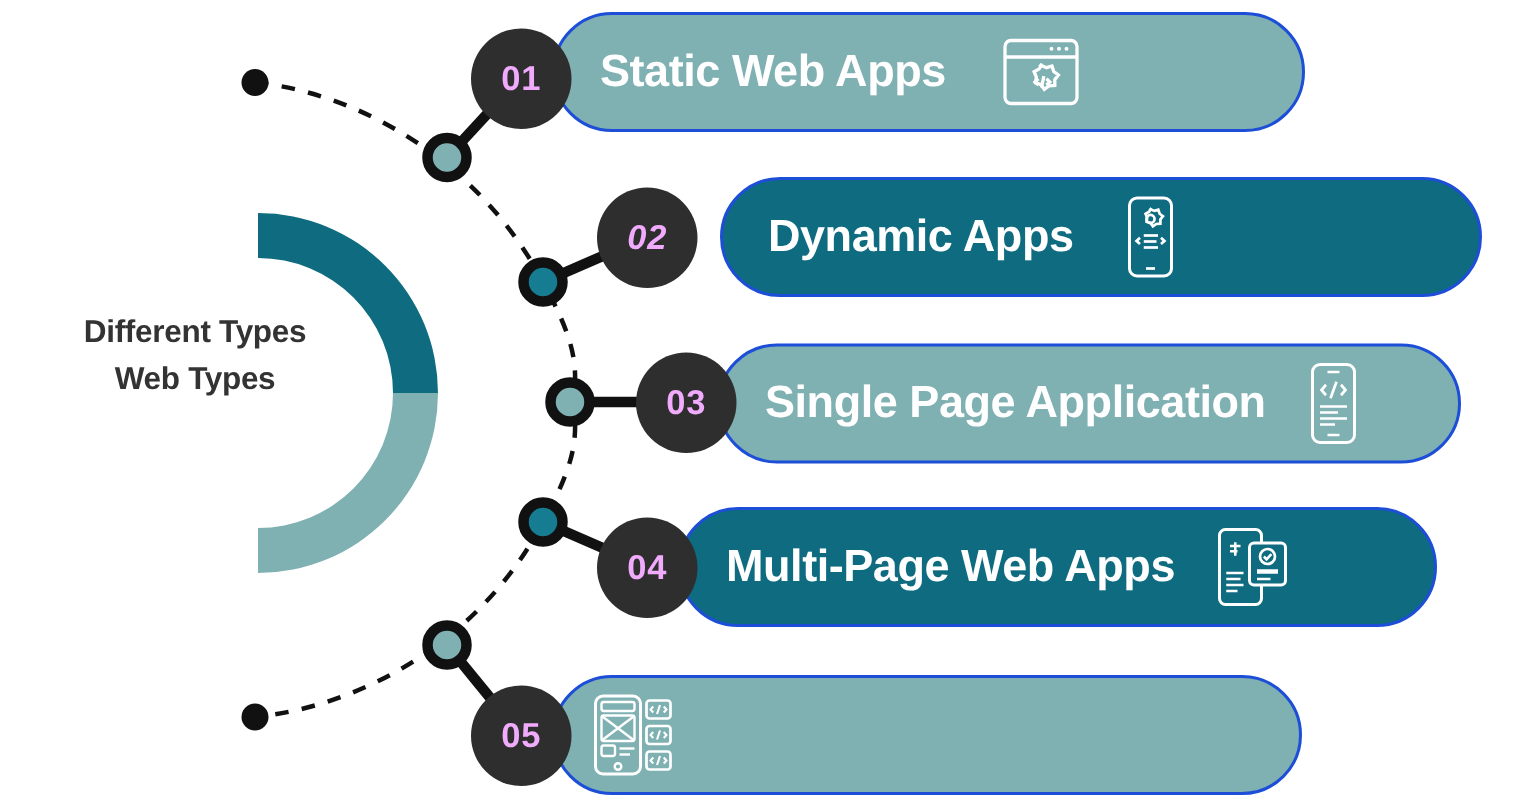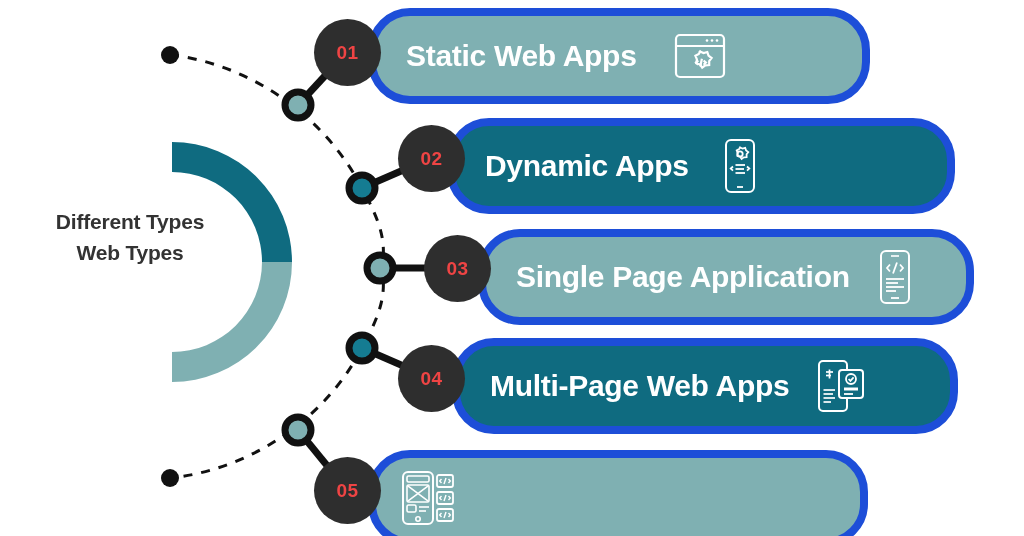--- a/index.html
+++ b/index.html
@@ -15,38 +15,38 @@
   }
   .center-label .ln{display:block;white-space:nowrap;}
 
   
   .layer{position:absolute;left:0;top:0;width:1024px;height:536px;}
   .layer.behind{z-index:1;}
 
   
   .row{position:absolute;z-index:3;}
   .pill{
-    position:absolute;left:0;top:0;height:96px;
-    border:8px solid #1d4ed8;border-radius:42px;
+    position:absolute;left:0;top:0;height:80px;
+    border:2px solid #1d4ed8;border-radius:42px;
     box-sizing:border-box;display:flex;align-items:center;
   }
   .pill.light{background:#7FB0B2;}
   .pill.dark{background:#0F6B80;}
   .pill-text{
     color:#ffffff;font-weight:bold;font-size:30px;
     white-space:nowrap;line-height:1;letter-spacing:-0.3px;
   }
   .pill-icon{display:flex;align-items:center;justify-content:center;}
   .num-circle{
     position:absolute;width:67px;height:67px;border-radius:50%;
     background:#2E2E2E;z-index:4;display:flex;align-items:center;
     justify-content:center;
   }
   .num-circle span{
-    color:#ef4444;font-weight:bold;font-size:19px;line-height:1;
+    color:#f0abfc;font-weight:bold;font-size:23px;line-height:1;
     letter-spacing:0.5px;
   }
 </style>
 </head>
 <body>
 
 <div id="stage">
 
   <svg class="layer behind" viewBox="0 0 1024 536">
 
@@ -97,37 +97,37 @@
           <path d="M30.6 29.5 l2.3 2.1 -2.3 2.1"></path>
         </svg>
       </span>
     </div>
     <div class="num-circle" style="left:314px;top:19px;">
       <span>01</span>
     </div>
   </div>
 
   <div class="row" style="left:0;top:0;">
-    <div class="pill dark" style="left:447px;top:118px;width:508px;">
+    <div class="pill dark" style="left:480px;top:118px;width:508px;">
       <span class="pill-text" style="margin-left:30px;">Dynamic Apps</span>
       <span class="pill-icon" style="margin-left:28px;">
         <svg width="46" height="56" viewBox="0 0 46 56" fill="none" stroke="#ffffff" stroke-width="2">
           <rect x="9" y="2" width="28" height="52" rx="5"></rect>
           <path d="M23 9.5 l2.6 1.1 2.6-0.8 0.9 2.7 2.2 1.6 -1.7 2.2 0 2.8 -2.8 0.2 -2.2 1.6 -1.6-2.3 -2.6-0.8 0.4-2.7 -1.1-2.6 2.4-1.4 1.5-2.4z" stroke-width="1.8"></path>
           <circle cx="23" cy="16" r="2.7" stroke-width="1.8"></circle>
           <path d="M16 28.5 l-2.3 2.1 2.3 2.1" stroke-width="1.8"></path>
           <path d="M30 28.5 l2.3 2.1 -2.3 2.1" stroke-width="1.8"></path>
           <line x1="18.5" y1="27" x2="28" y2="27" stroke-width="1.8"></line>
           <line x1="18.5" y1="31" x2="27" y2="31" stroke-width="1.8"></line>
           <line x1="18.5" y1="35" x2="28" y2="35" stroke-width="1.8"></line>
           <line x1="20" y1="49" x2="26" y2="49" stroke-width="1.8"></line>
         </svg>
       </span>
     </div>
-    <div class="num-circle" style="left:398px;top:125px;">
+    <div class="num-circle" style="left:398px;top:125px;font-style:italic;">
       <span>02</span>
     </div>
   </div>
 
   <div class="row" style="left:0;top:0;">
     <div class="pill light" style="left:478px;top:229px;width:496px;">
       <span class="pill-text" style="margin-left:30px;">Single Page Application</span>
       <span class="pill-icon" style="margin-left:24px;">
         <svg width="42" height="56" viewBox="0 0 42 56" fill="none" stroke="#ffffff" stroke-width="2">
           <rect x="7" y="2" width="28" height="52" rx="5"></rect>

